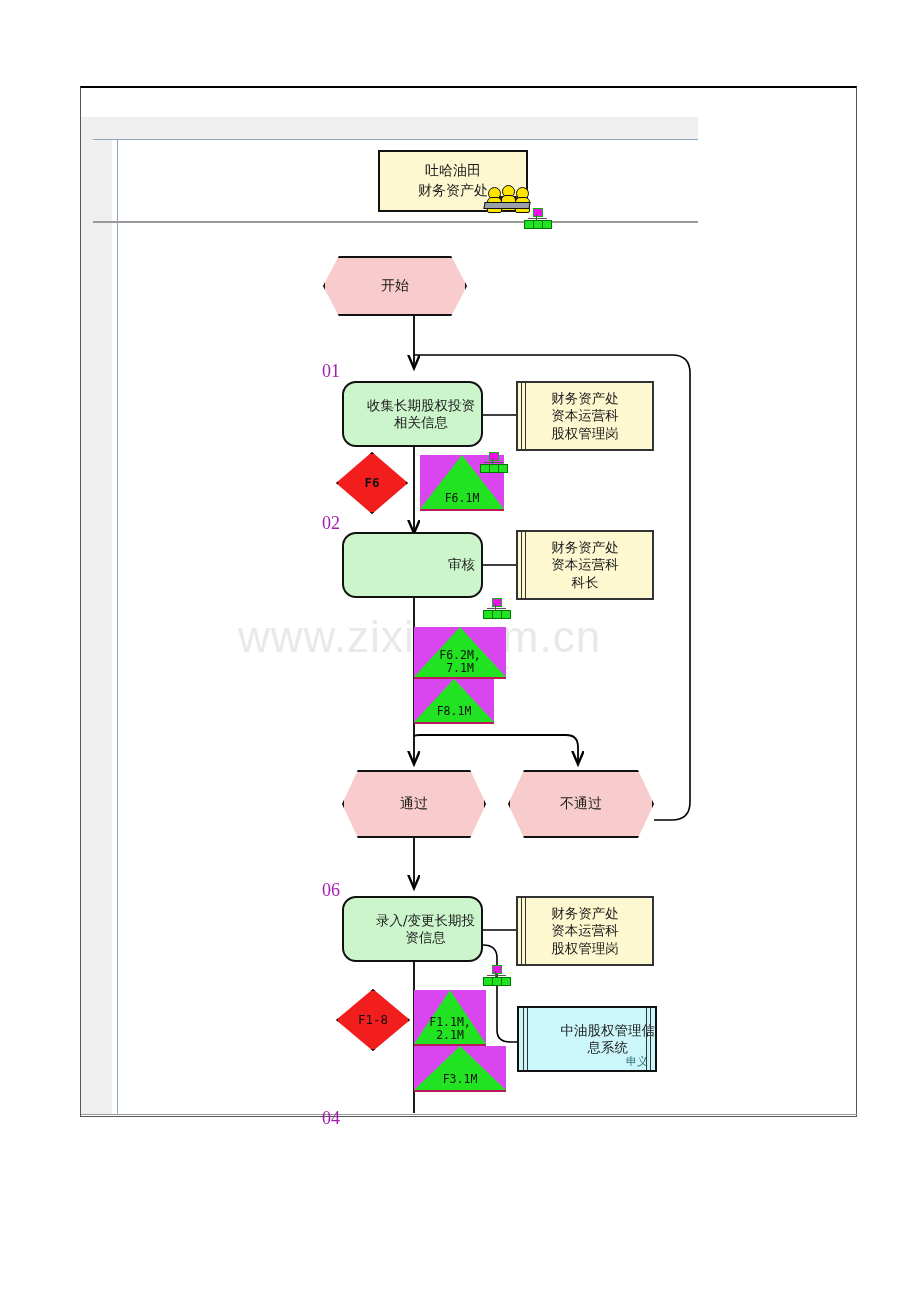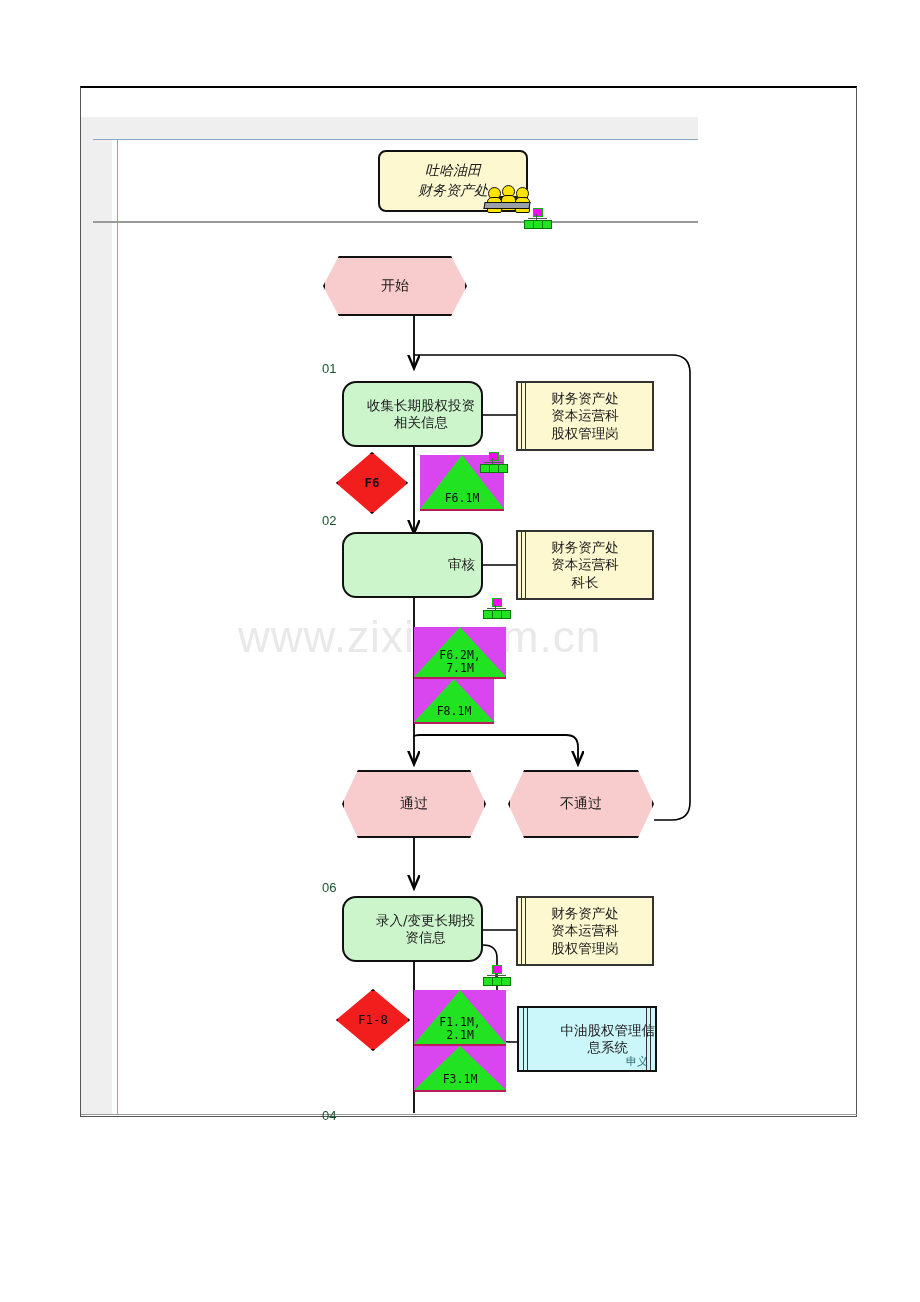--- a/index.html
+++ b/index.html
@@ -56,21 +56,21 @@
 
   
   .node{position:absolute;box-sizing:border-box;}
   .ctext{
     font-family:"DejaVu Sans","Liberation Sans",sans-serif;
     color:#1a1a1a;text-align:center;line-height:1.28;
   }
 
   
   .pool-box{
-    background:#fdf8d0;border:2px solid #111;border-radius:8px;font-style:italic;
+    background:#fdf8d0;border:2px solid #111;border-radius:0;
   }
   .pool-box .ctext{font-size:14px;padding-top:10px;}
 
   
   .proc{
     background:#ccf5cc;border:2px solid #111;border-radius:14px;
     display:flex;align-items:center;justify-content:flex-end;
   }
   .proc .ctext{font-size:13.5px;padding:0 6px;}
 
@@ -130,22 +130,22 @@
   }
   .sys .bar-l{left:4px;} .sys .bar-l2{position:absolute;top:0;bottom:0;left:8px;border-left:1px solid #333;}
   .sys .bar-r{right:4px;} .sys .bar-r2{position:absolute;top:0;bottom:0;right:8px;border-left:1px solid #333;}
   .sys .ctext{font-size:13.5px;}
   .sys .corner-glyph{
     position:absolute;right:7px;bottom:1px;font-size:11px;color:#2a6e77;
   }
 
   
   .stepnum{
-    position:absolute;font-size:13px;color:#14532d;
-    font-family:Liberation Sans, sans-serif;
+    position:absolute;font-size:18px;color:#a21caf;
+    font-family:Liberation Serif, serif;
   }
 
   
   .orgicon{position:absolute;width:26px;height:22px;}
   .orgicon i{position:absolute;display:block;}
   .orgicon .top{left:9px;top:0;width:8px;height:7px;background:#f20cf2;border:1px solid #0b0;}
   .orgicon .c1{left:0;top:12px;width:8px;height:7px;background:#22e322;border:1px solid #070;}
   .orgicon .c2{left:9px;top:12px;width:8px;height:7px;background:#22e322;border:1px solid #070;}
   .orgicon .c3{left:18px;top:12px;width:8px;height:7px;background:#22e322;border:1px solid #070;}
   .orgicon .stem{left:12px;top:6px;width:1px;height:6px;background:#555;}
@@ -319,21 +319,21 @@
   <i class="top"></i>
     <i class="stem"></i>
     <i class="bus"></i>
     <i class="c1"></i>
     <i class="c2"></i>
     <i class="c3"></i>
 </div>
 <div class="node diamond" style="left:336px;top:989px;width:74px;height:62px;">
   <div class="ctext">F1-8</div>
 </div>
-<div class="node tri" style="left:414px;top:990px;width:92px;height:56px;">
+<div class="node tri" style="left:414px;top:990px;width:72px;height:56px;">
   <div class="shape"></div>
   <div class="ctext" style="bottom:2px;">
     <div>F1.1M,</div>
     <div>2.1M</div>
   </div>
 </div>
 <div class="node tri" style="left:414px;top:1046px;width:92px;height:46px;">
   <div class="shape"></div>
   <div class="ctext">F3.1M</div>
 </div>

